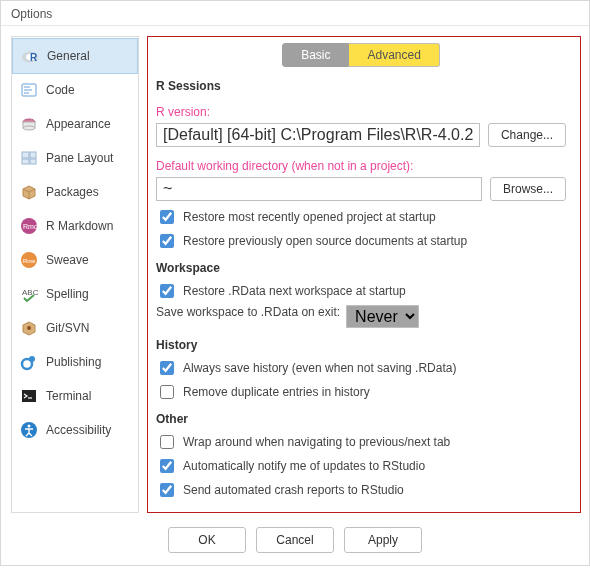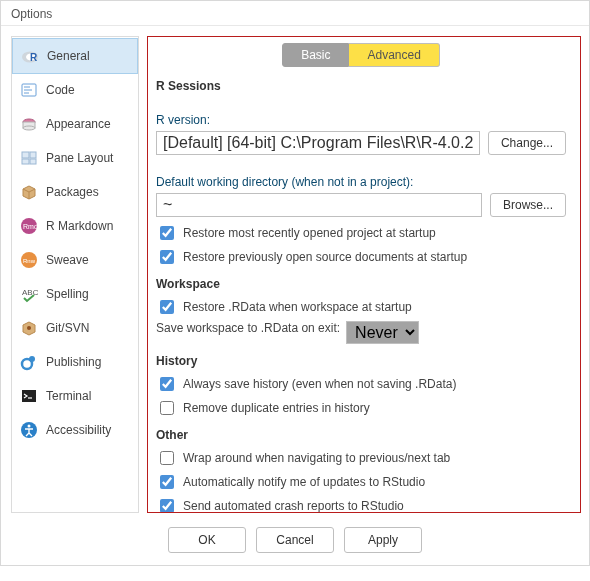--- a/index.html
+++ b/index.html
@@ -83,22 +83,22 @@
     border-color: #a0a0a0;
   }
   .tab:first-child { border-radius: 3px 0 0 3px; }
   .tab:last-child { border-radius: 0 3px 3px 0; border-left: none; }
   .section-title {
     font-weight: 600;
     color: #333;
     margin: 10px 0 6px 0;
   }
   .field-label {
-    color: #0c4a6e;
-    margin: 20px 0 4px 0;
+    color: #ec4899;
+    margin: 12px 0 4px 0;
   }
   .row {
     display: flex;
     align-items: center;
     gap: 8px;
     margin-bottom: 6px;
   }
   .text-input {
     flex: 1;
     border: 1px solid #bfbfbf;
@@ -318,21 +318,21 @@
       </label>
       <label class="check-row">
         <input type="checkbox" checked="" style="">
         <span>Restore previously open source documents at startup</span>
       </label>
 
       <div class="section-title">Workspace</div>
 
       <label class="check-row">
         <input type="checkbox" checked="" style="">
-        <span>Restore .RData when workspace at startup</span>
+        <span>Restore .RData next workspace at startup</span>
       </label>
       <div class="inline-row">
         <span>Save workspace to .RData on exit:</span>
         <select>
           <option>Never</option>
         </select>
       </div>
 
       <div class="section-title">History</div>
 

